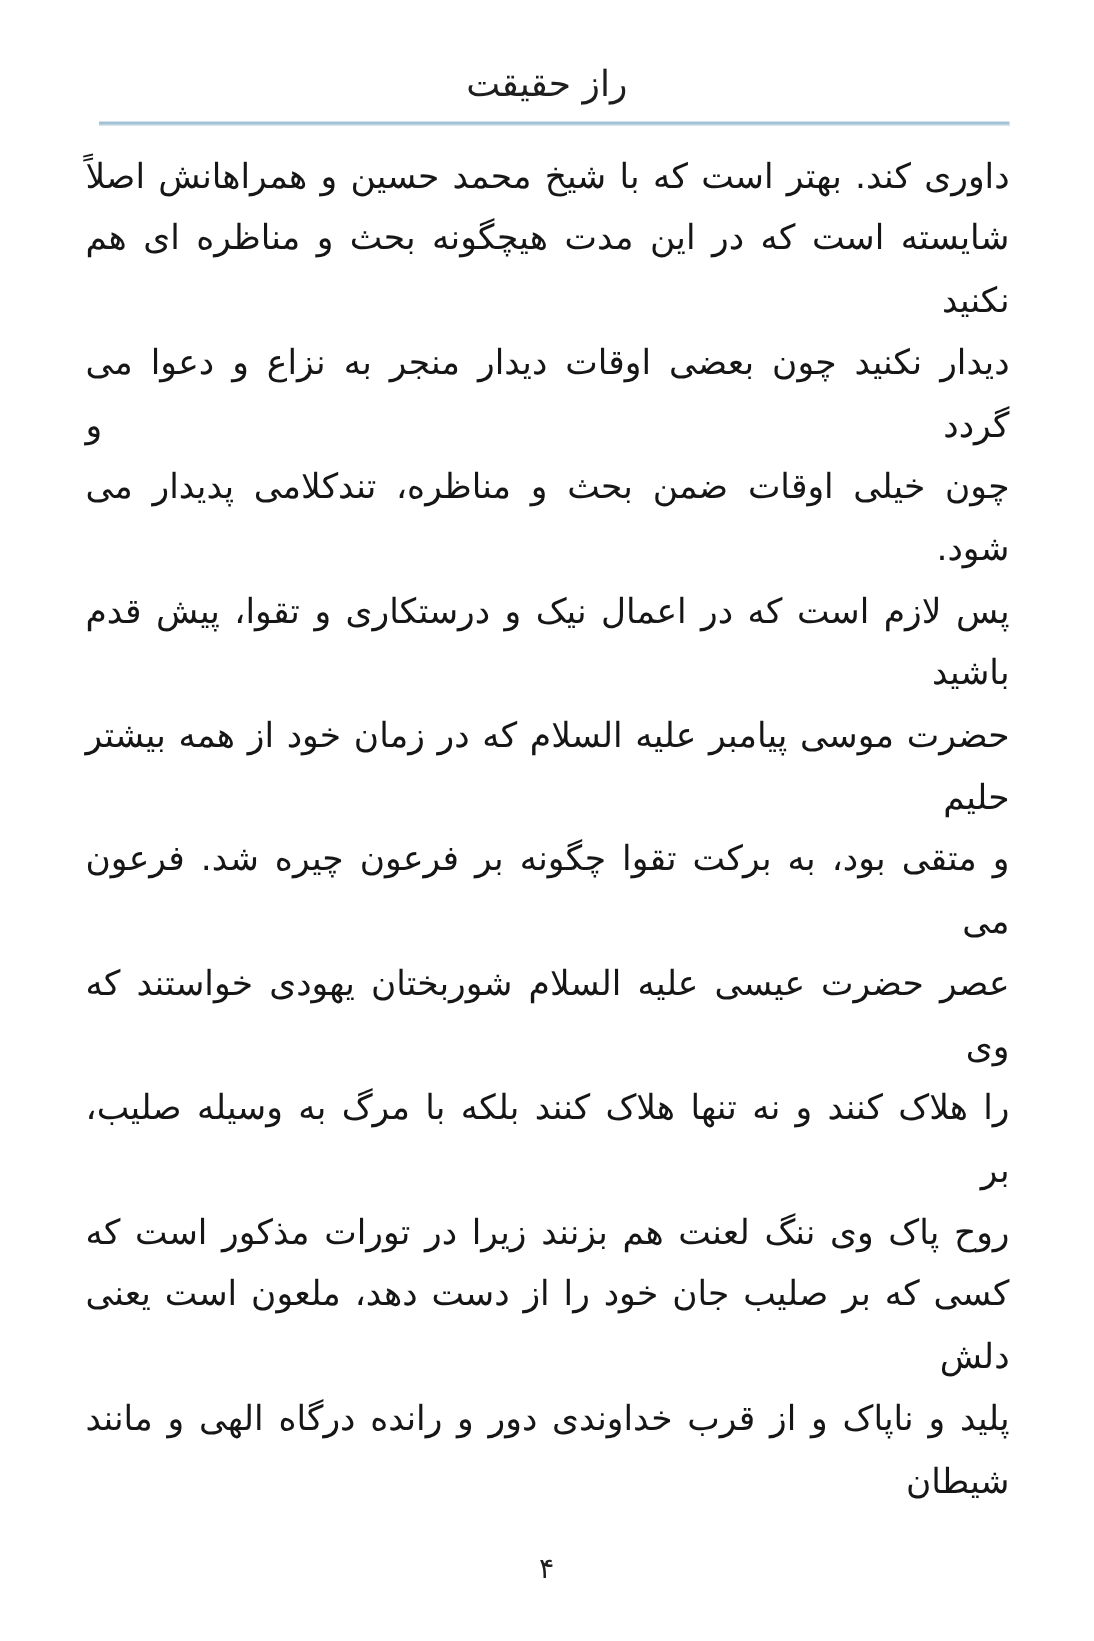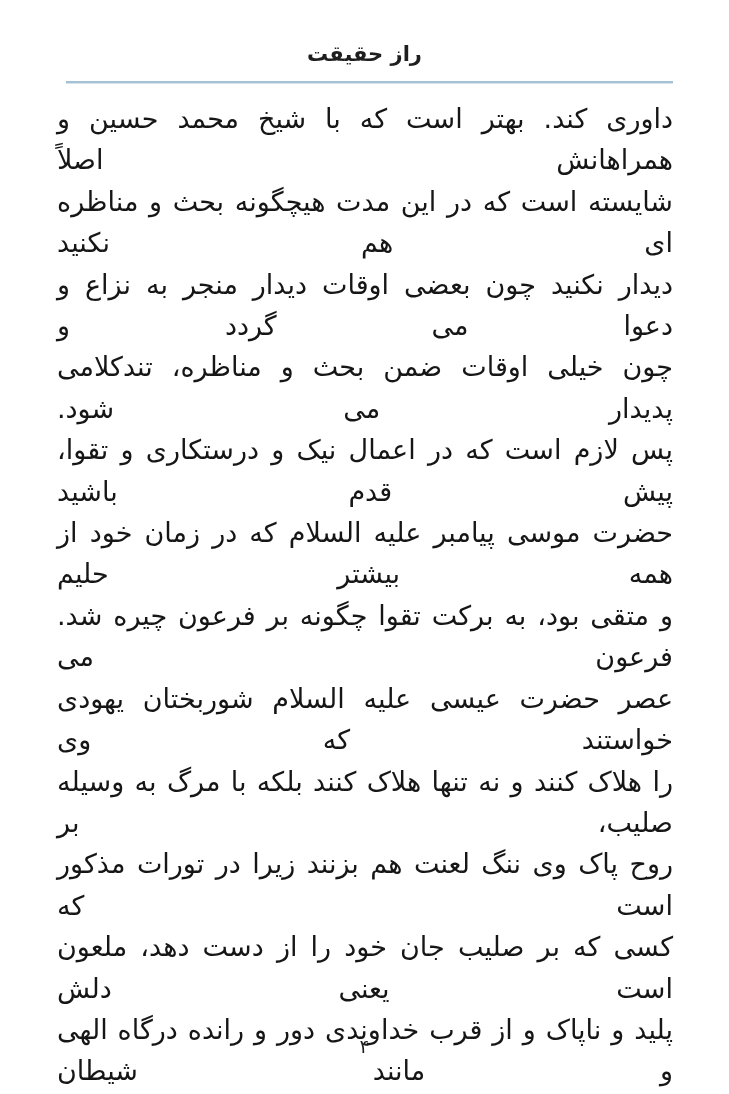--- a/index.html
+++ b/index.html
@@ -15,43 +15,43 @@
     overflow: hidden;
     font-family: "DejaVu Sans", sans-serif;
   }
   .title {
     position: absolute;
     top: 42px;
     left: 0;
     right: 0;
     text-align: center;
     direction: rtl;
-    font-size: 21px;
-    font-weight: bold;
+    font-size: 24px;
+    font-weight: normal;
     color: #1e1e1e;
     letter-spacing: 0.5px;
   }
   .divider {
     position: absolute;
     top: 81px;
     left: 66px;
     width: 607px;
     height: 2px;
     background: #a4c2d6;
     border-bottom: 1px solid #d8e4ec;
   }
   .body-text {
     position: absolute;
     top: 98px;
     left: 57px;
     width: 616px;
     direction: rtl;
   }
   .body-line {
-    font-size: 27px;
+    font-size: 23px;
     line-height: 41.4px;
     color: #161616;
     text-align: justify;
     text-align-last: justify;
     word-spacing: 1px;
     white-space: normal;
   }
   .page-number {
     position: absolute;
     top: 1035px;

